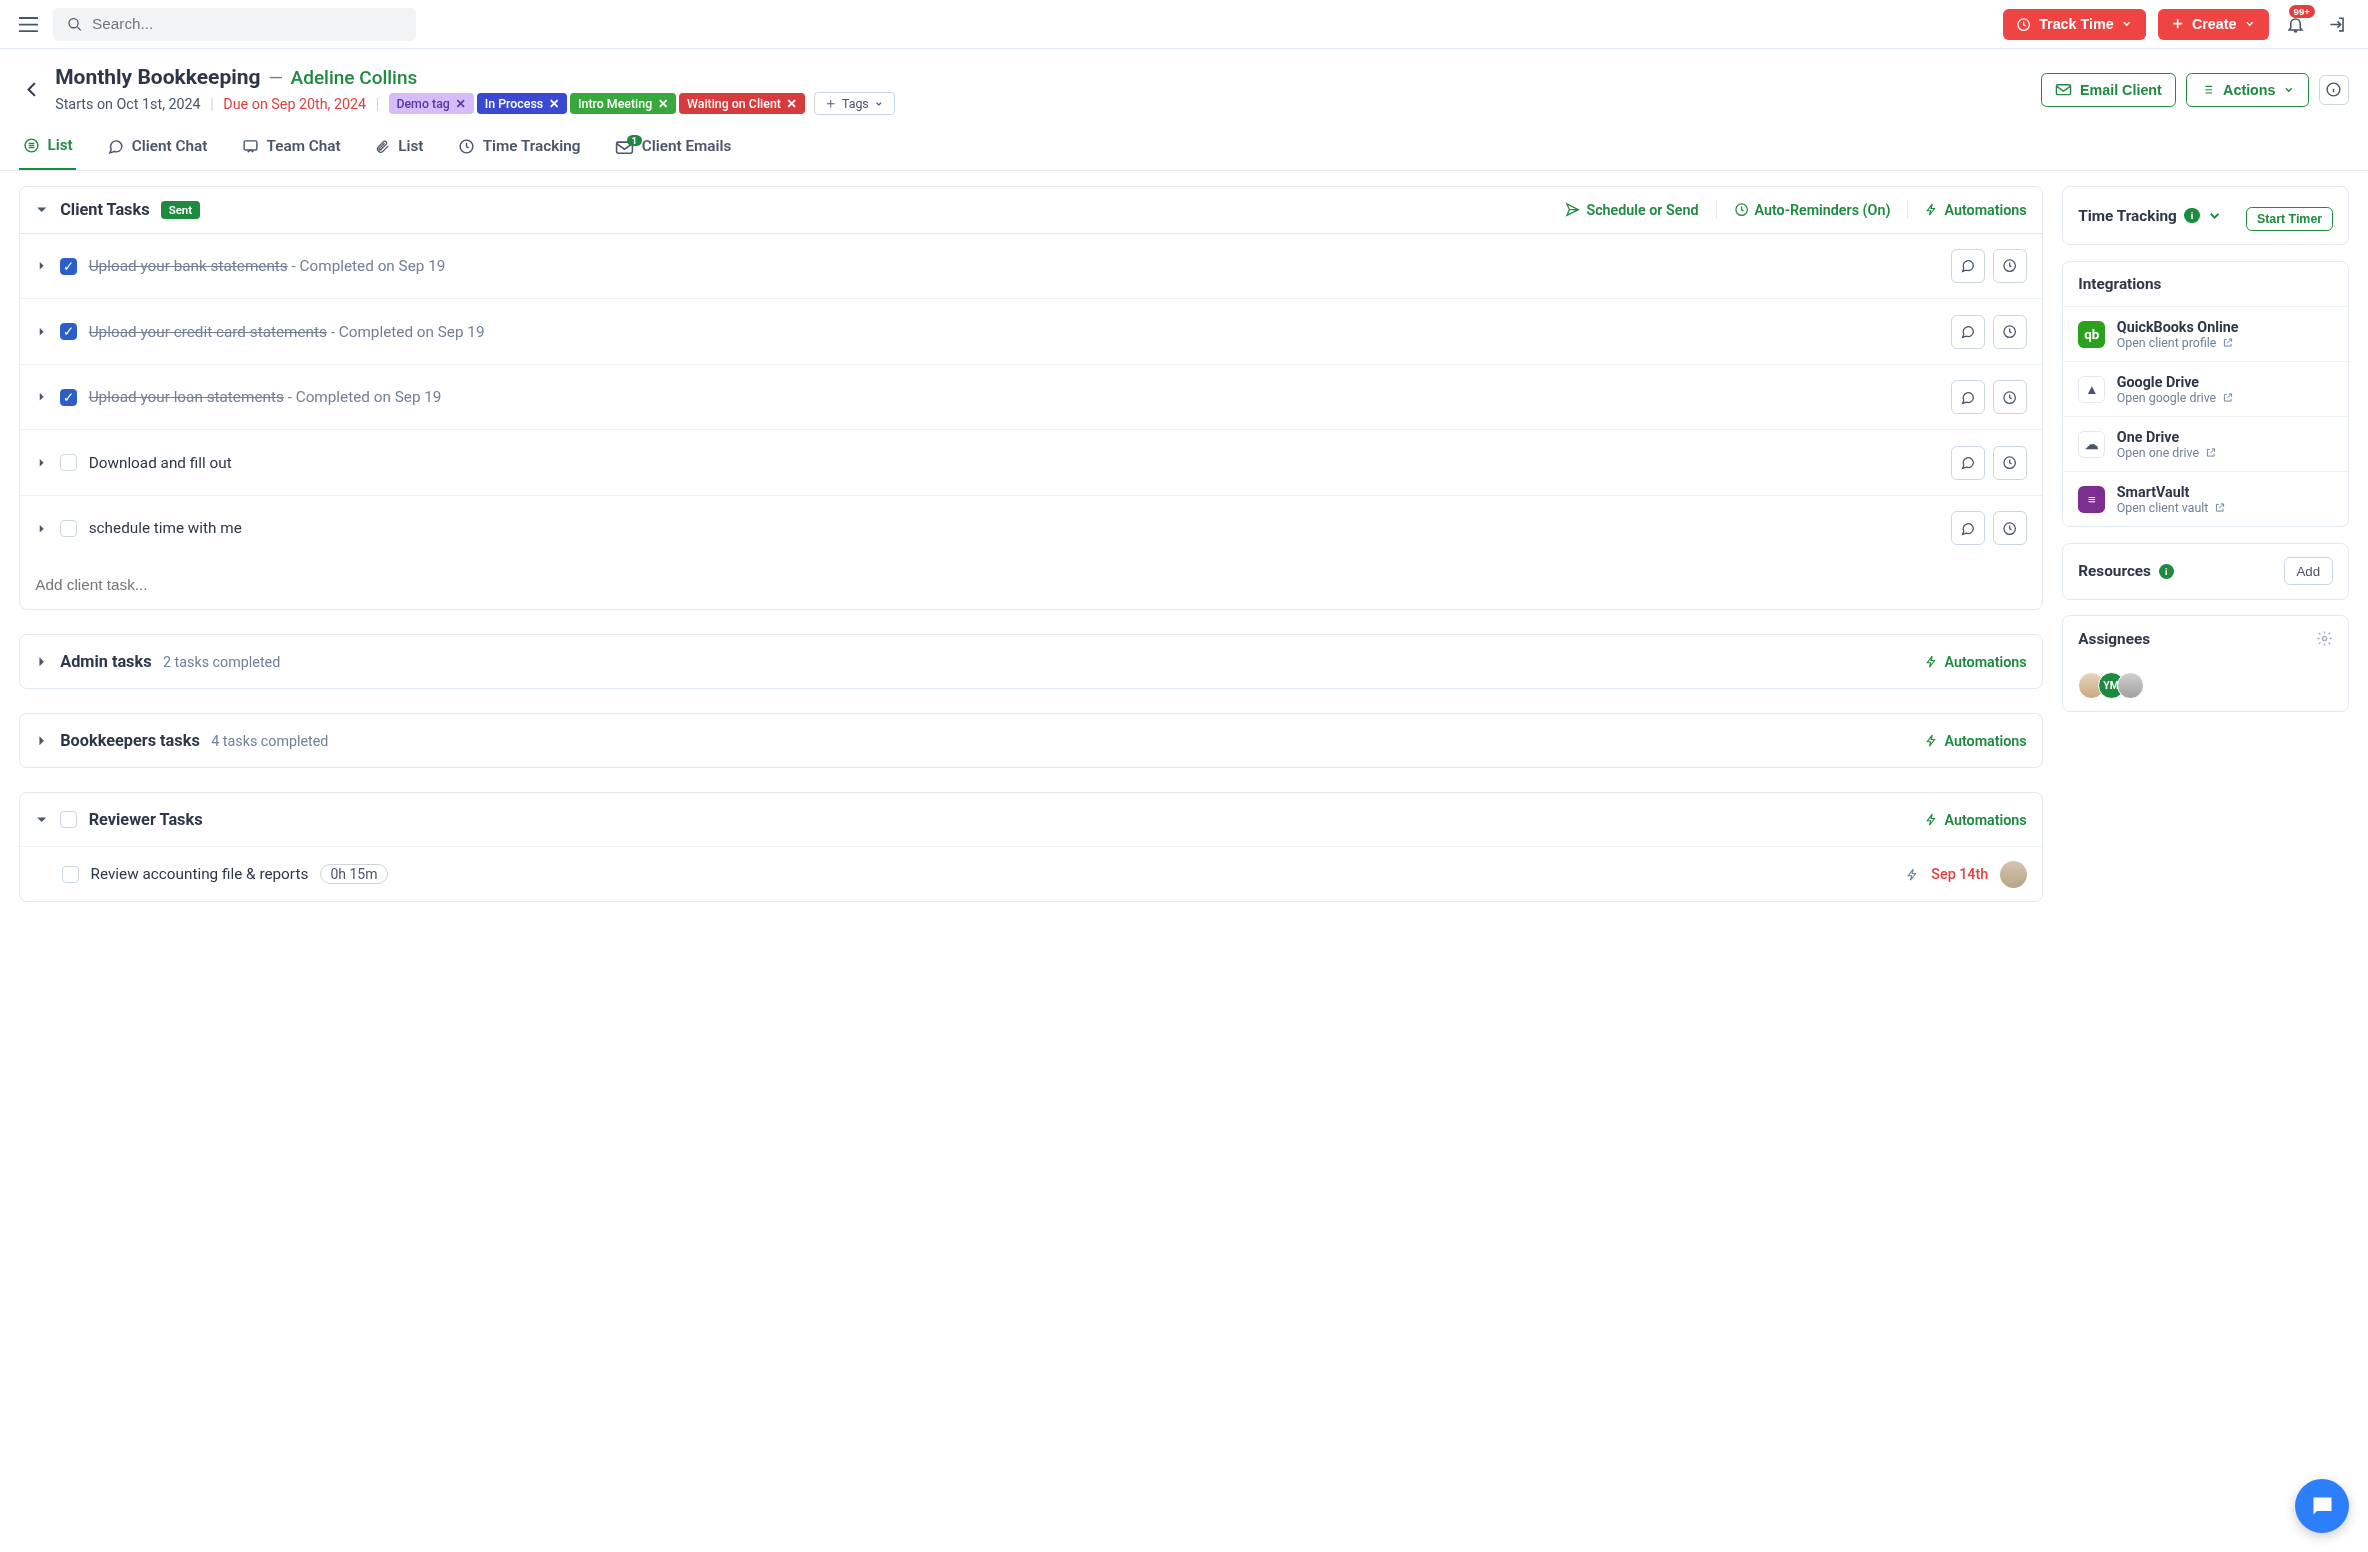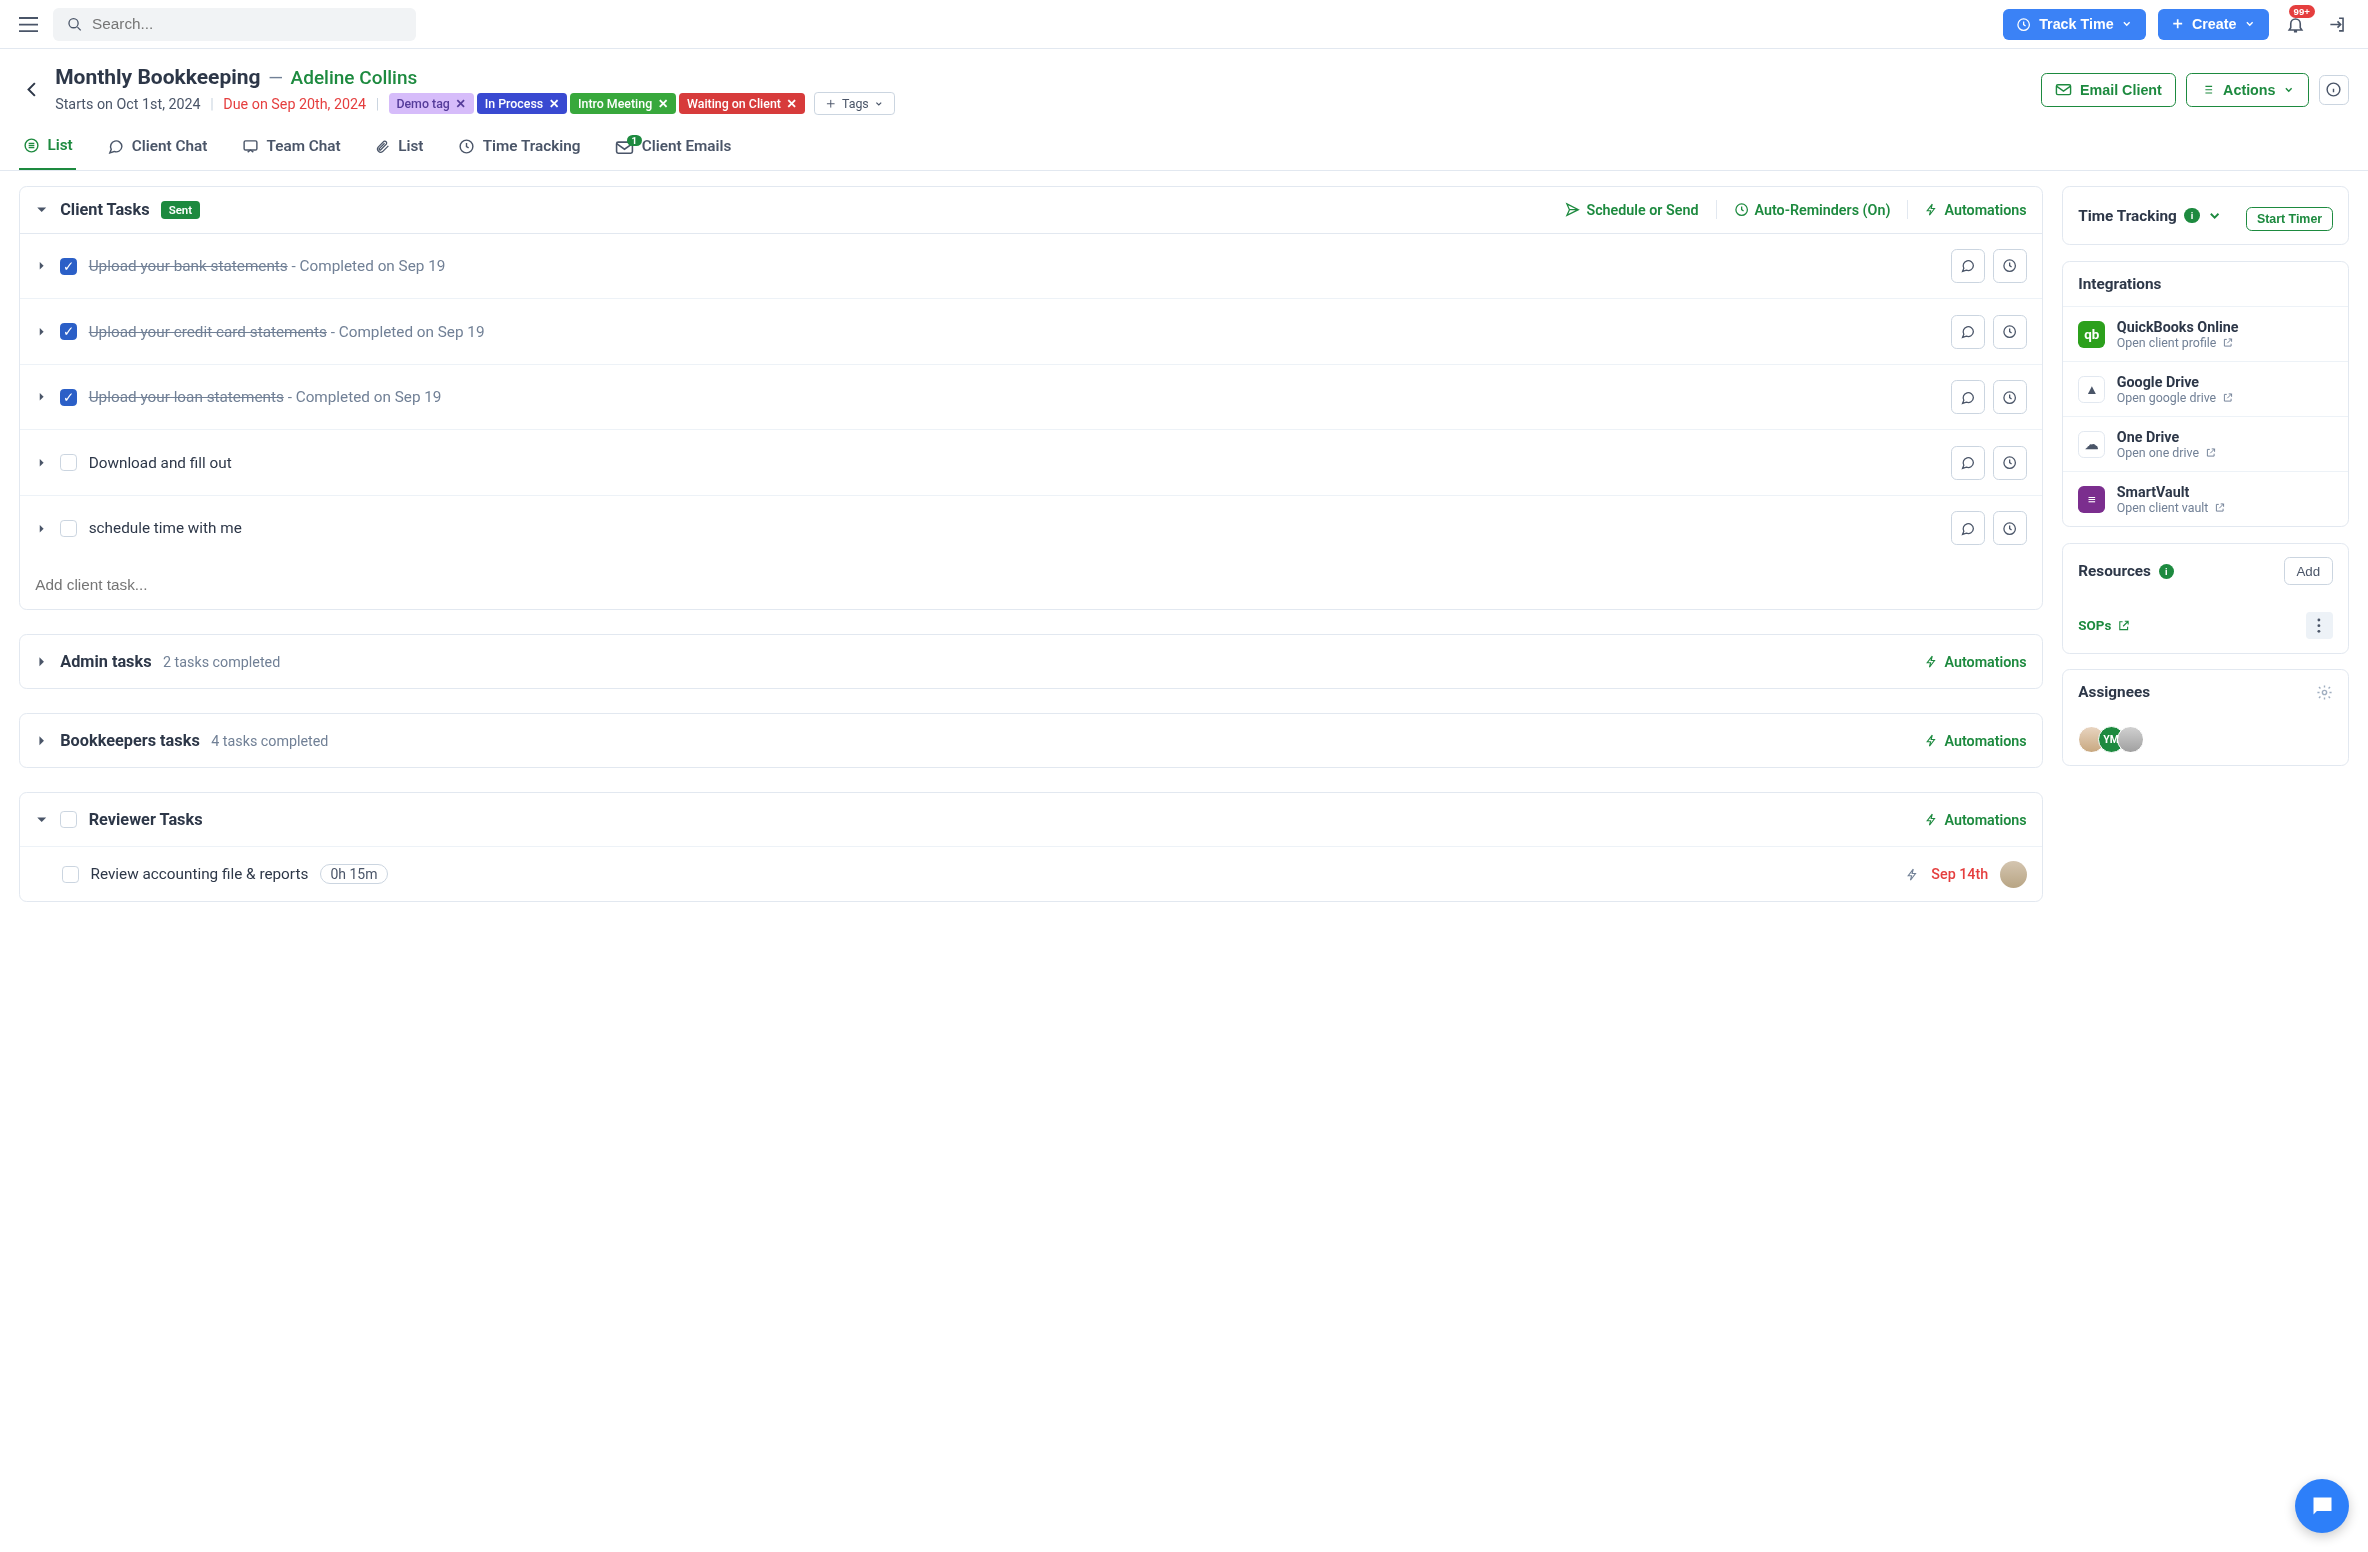--- a/index.html
+++ b/index.html
@@ -4,21 +4,21 @@
 <style>
 * { box-sizing: border-box; margin: 0; padding: 0; }
 body { font-family: -apple-system, BlinkMacSystemFont, "Segoe UI", Roboto, sans-serif; font-size: 13.4px; color: #2d3748; background: #fff; }
 .topbar { display: flex; align-items: center; padding: 7.6px 15.3px; border-bottom: 1px solid #e2e8f0; gap: 11.5px; }
 .hamburger { cursor: pointer; padding: 3.8px; }
 .hamburger svg { display:block; }
 .searchbox { flex: 0 0 363px; display: flex; align-items: center; background: #f1f3f5; border-radius: 5.7px; padding: 7.6px 13.4px; gap: 9.6px; }
 .searchbox input { border: none; background: transparent; outline: none; font-size: 15.3px; width: 100%; color:#4a5568; }
 .topbar-spacer { flex: 1; }
 .btn { display: inline-flex; align-items: center; gap: 7.6px; padding: 7.6px 13.4px; border-radius: 5.7px; font-weight: 600; font-size: 14.3px; cursor: pointer; border: none; }
-.btn-green { background: #3b82f6; color: #fff; }
+.btn-green { background: #ef4444; color: #fff; }
 .btn-outline-green { background: #fff; border: 1.4px solid #1d8a3f; color: #1d8a3f; }
 .btn-small { font-size: 12.4px; padding: 3.8px 9.6px; font-weight:600; }
 .icon-btn { background: none; border: none; cursor: pointer; padding: 5.7px; position: relative; color:#4a5568; }
 .badge-red { position: absolute; top: -3.8px; right: -3.8px; background: #e53e3e; color: #fff; font-size: 9.6px; font-weight: 700; border-radius: 9.6px; padding: 1px 4.8px; }
 .header-area { padding: 15.3px 19px 0 19px; }
 .header-row1 { display: flex; align-items: center; gap: 9.6px; }
 .back-arrow { cursor: pointer; padding:3.8px; }
 .title-block { flex: 1; }
 .title-line { display: flex; align-items: baseline; gap: 7.6px; flex-wrap: wrap; }
 .title-main { font-size: 21px; font-weight: 700; color: #2d3748; }
@@ -518,35 +518,20 @@
     </div>
 
     <div class="card">
       <div class="right-header">
         <span class="right-title">Resources</span>
         <span class="info-dot">i</span>
         <div style="margin-left:auto;">
           <button class="btn-outline-gray">Add</button>
         </div>
       </div>
-      <div class="resources-row">
-        <span class="sops-link">
-          <span>SOPs</span>
-          <svg width="13.4" height="13.4" viewBox="0 0 24 24" fill="none" stroke="#1d8a3f" stroke-width="2">
-              <path d="M14 4h6v6M20 4l-9 9M19 14v5H5V5h5"></path>
-            </svg>
-        </span>
-        <span class="kebab">
-          <svg width="3.8" height="15.3" viewBox="0 0 4 16" fill="#4a5568">
-              <circle cx="2" cy="2" r="1.5"></circle>
-              <circle cx="2" cy="8" r="1.5"></circle>
-              <circle cx="2" cy="14" r="1.5"></circle>
-            </svg>
-        </span>
-      </div>
     </div>
 
     <div class="card">
       <div class="right-header">
         <span class="right-title">Assignees</span>
         <div style="margin-left:auto;">
           <svg width="17" height="17" viewBox="0 0 24 24" fill="none" stroke="#a0aec0" stroke-width="2">
               <circle cx="12" cy="12" r="3"></circle>
               <path d="M12 2v3M12 19v3M4.2 4.2l2.1 2.1M17.7 17.7l2.1 2.1M2 12h3M19 12h3M4.2 19.8l2.1-2.1M17.7 6.3l2.1-2.1"></path>
             </svg>

